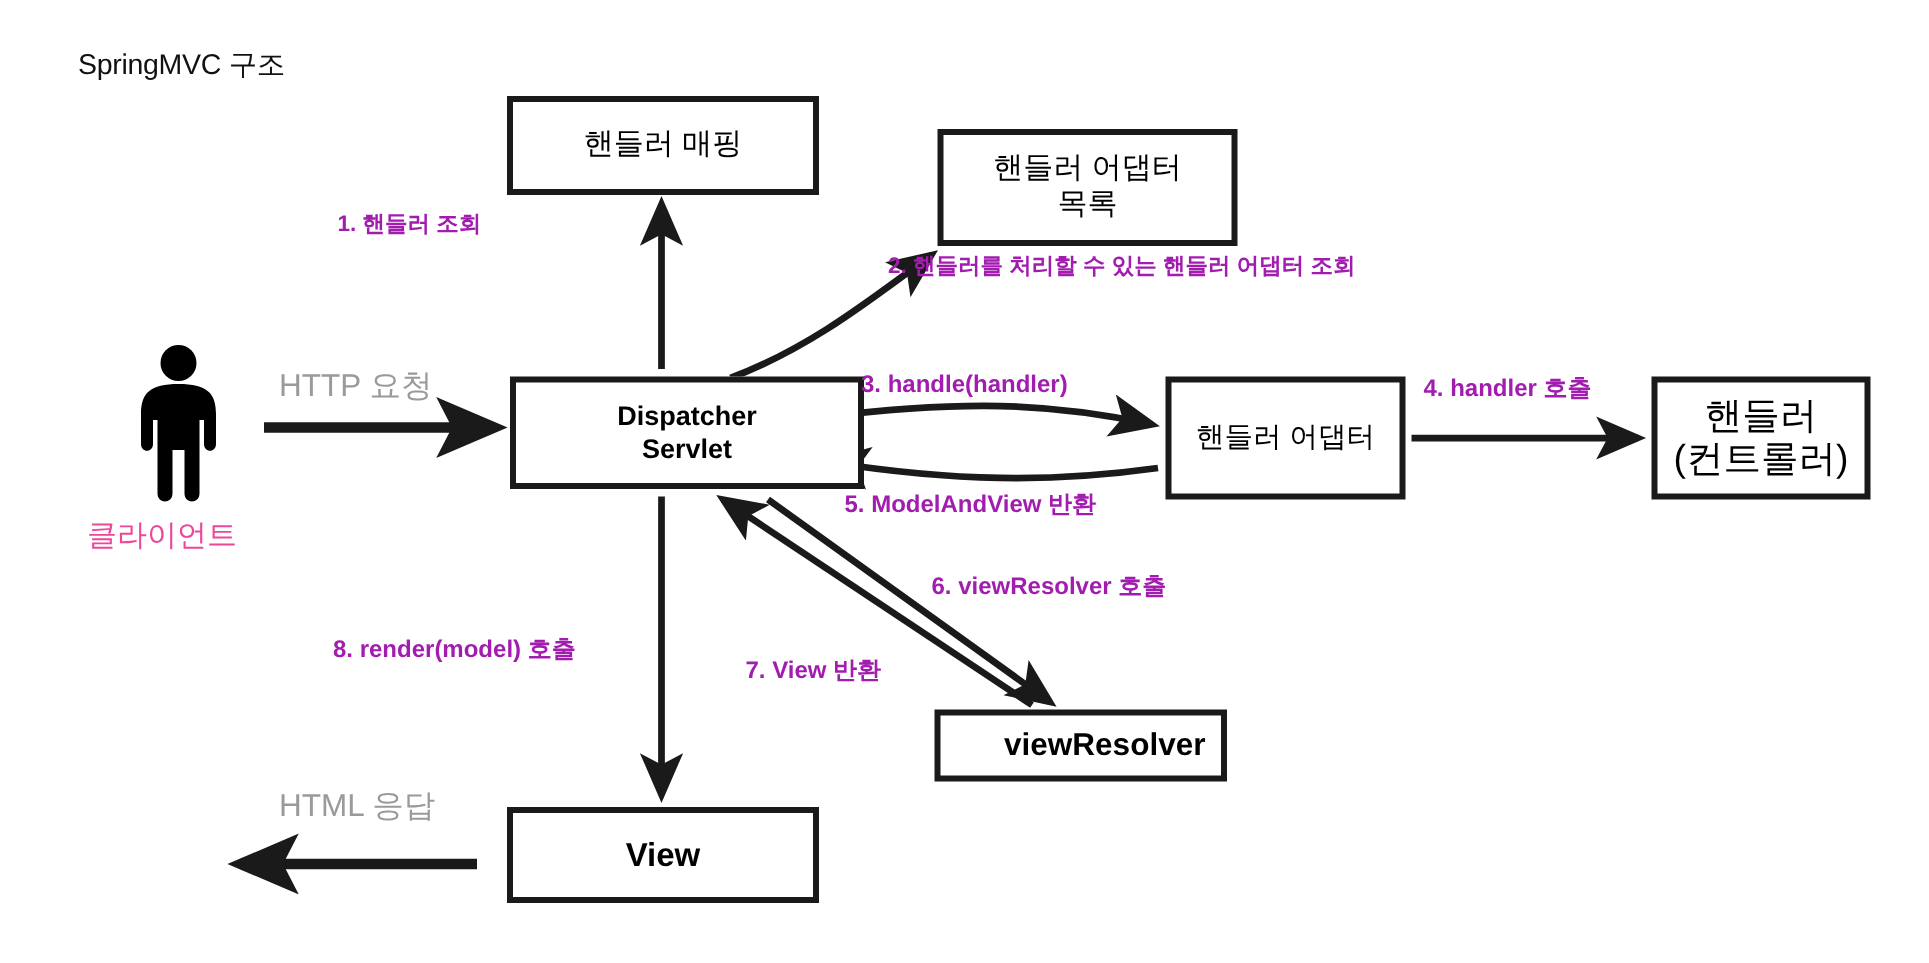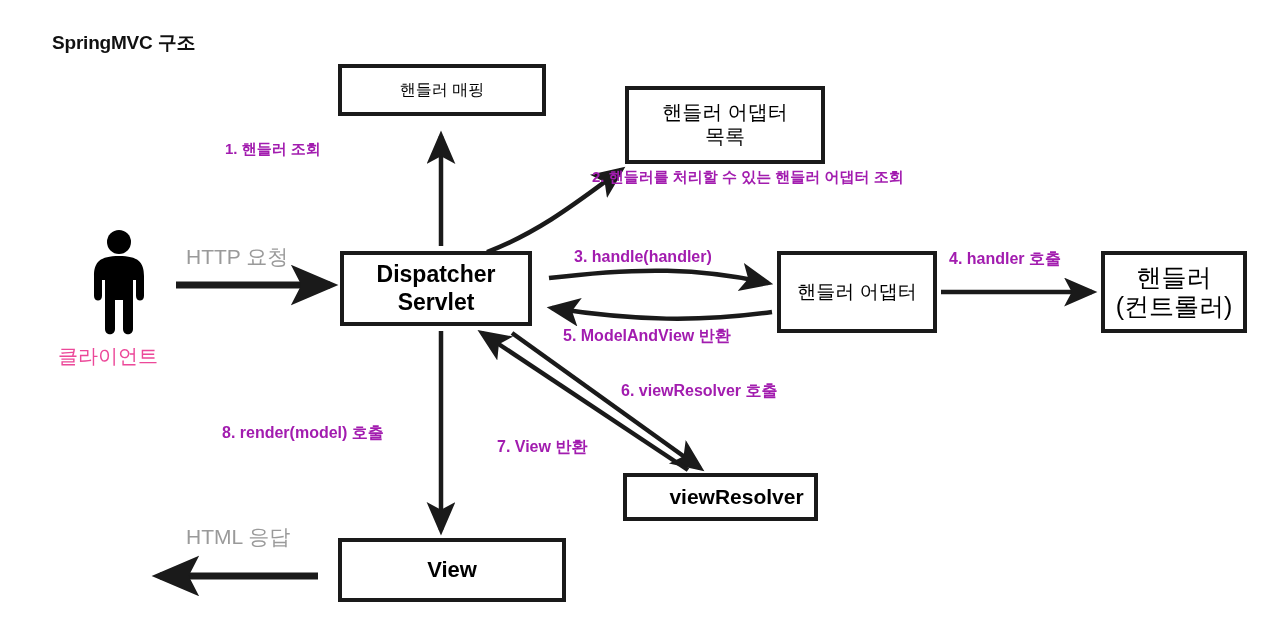--- a/index.html
+++ b/index.html
@@ -23,21 +23,21 @@
     height: 642px;
     pointer-events: none;
   }
 
   
   .diagram-title {
     position: absolute;
     left: 52px;
     top: 30px;
     font-size: 19px;
-    font-weight: bold;
+    font-weight: normal;
     color: #111111;
     letter-spacing: -0.2px;
     white-space: nowrap;
   }
 
   
   .node-box {
     position: absolute;
     box-sizing: border-box;
     background: #ffffff;
@@ -49,45 +49,45 @@
     color: #000000;
     line-height: 1.18;
     z-index: 3;
   }
   .node-box .label-line {
     display: block;
     white-space: nowrap;
   }
 
   .box-handler-mapping {
-    left: 338px; top: 64px; width: 208px; height: 52px;
-    font-size: 16px;
+    left: 338px; top: 64px; width: 208px; height: 66px;
+    font-size: 20px;
   }
   .box-adapter-list {
     left: 625px; top: 86px; width: 200px; height: 78px;
     font-size: 20px;
   }
   .box-dispatcher-servlet {
-    left: 340px; top: 251px; width: 192px; height: 75px;
-    font-size: 23px; font-weight: bold;
+    left: 340px; top: 251px; width: 236px; height: 75px;
+    font-size: 18px; font-weight: bold;
   }
   .box-handler-adapter {
     left: 777px; top: 251px; width: 160px; height: 82px;
     font-size: 19px;
   }
   .box-handler-controller {
     left: 1101px; top: 251px; width: 146px; height: 82px;
     font-size: 25px;
   }
   .box-view-resolver {
     left: 623px; top: 473px; width: 195px; height: 48px;
     font-size: 21px; font-weight: bold; padding-left: 32px;
   }
   .box-view {
-    left: 338px; top: 538px; width: 228px; height: 64px;
+    left: 338px; top: 538px; width: 208px; height: 64px;
     font-size: 22px; font-weight: bold;
   }
 
   
   .edge-label {
     position: absolute;
     color: #a21caf;
     font-weight: bold;
     white-space: nowrap;
     z-index: 4;

